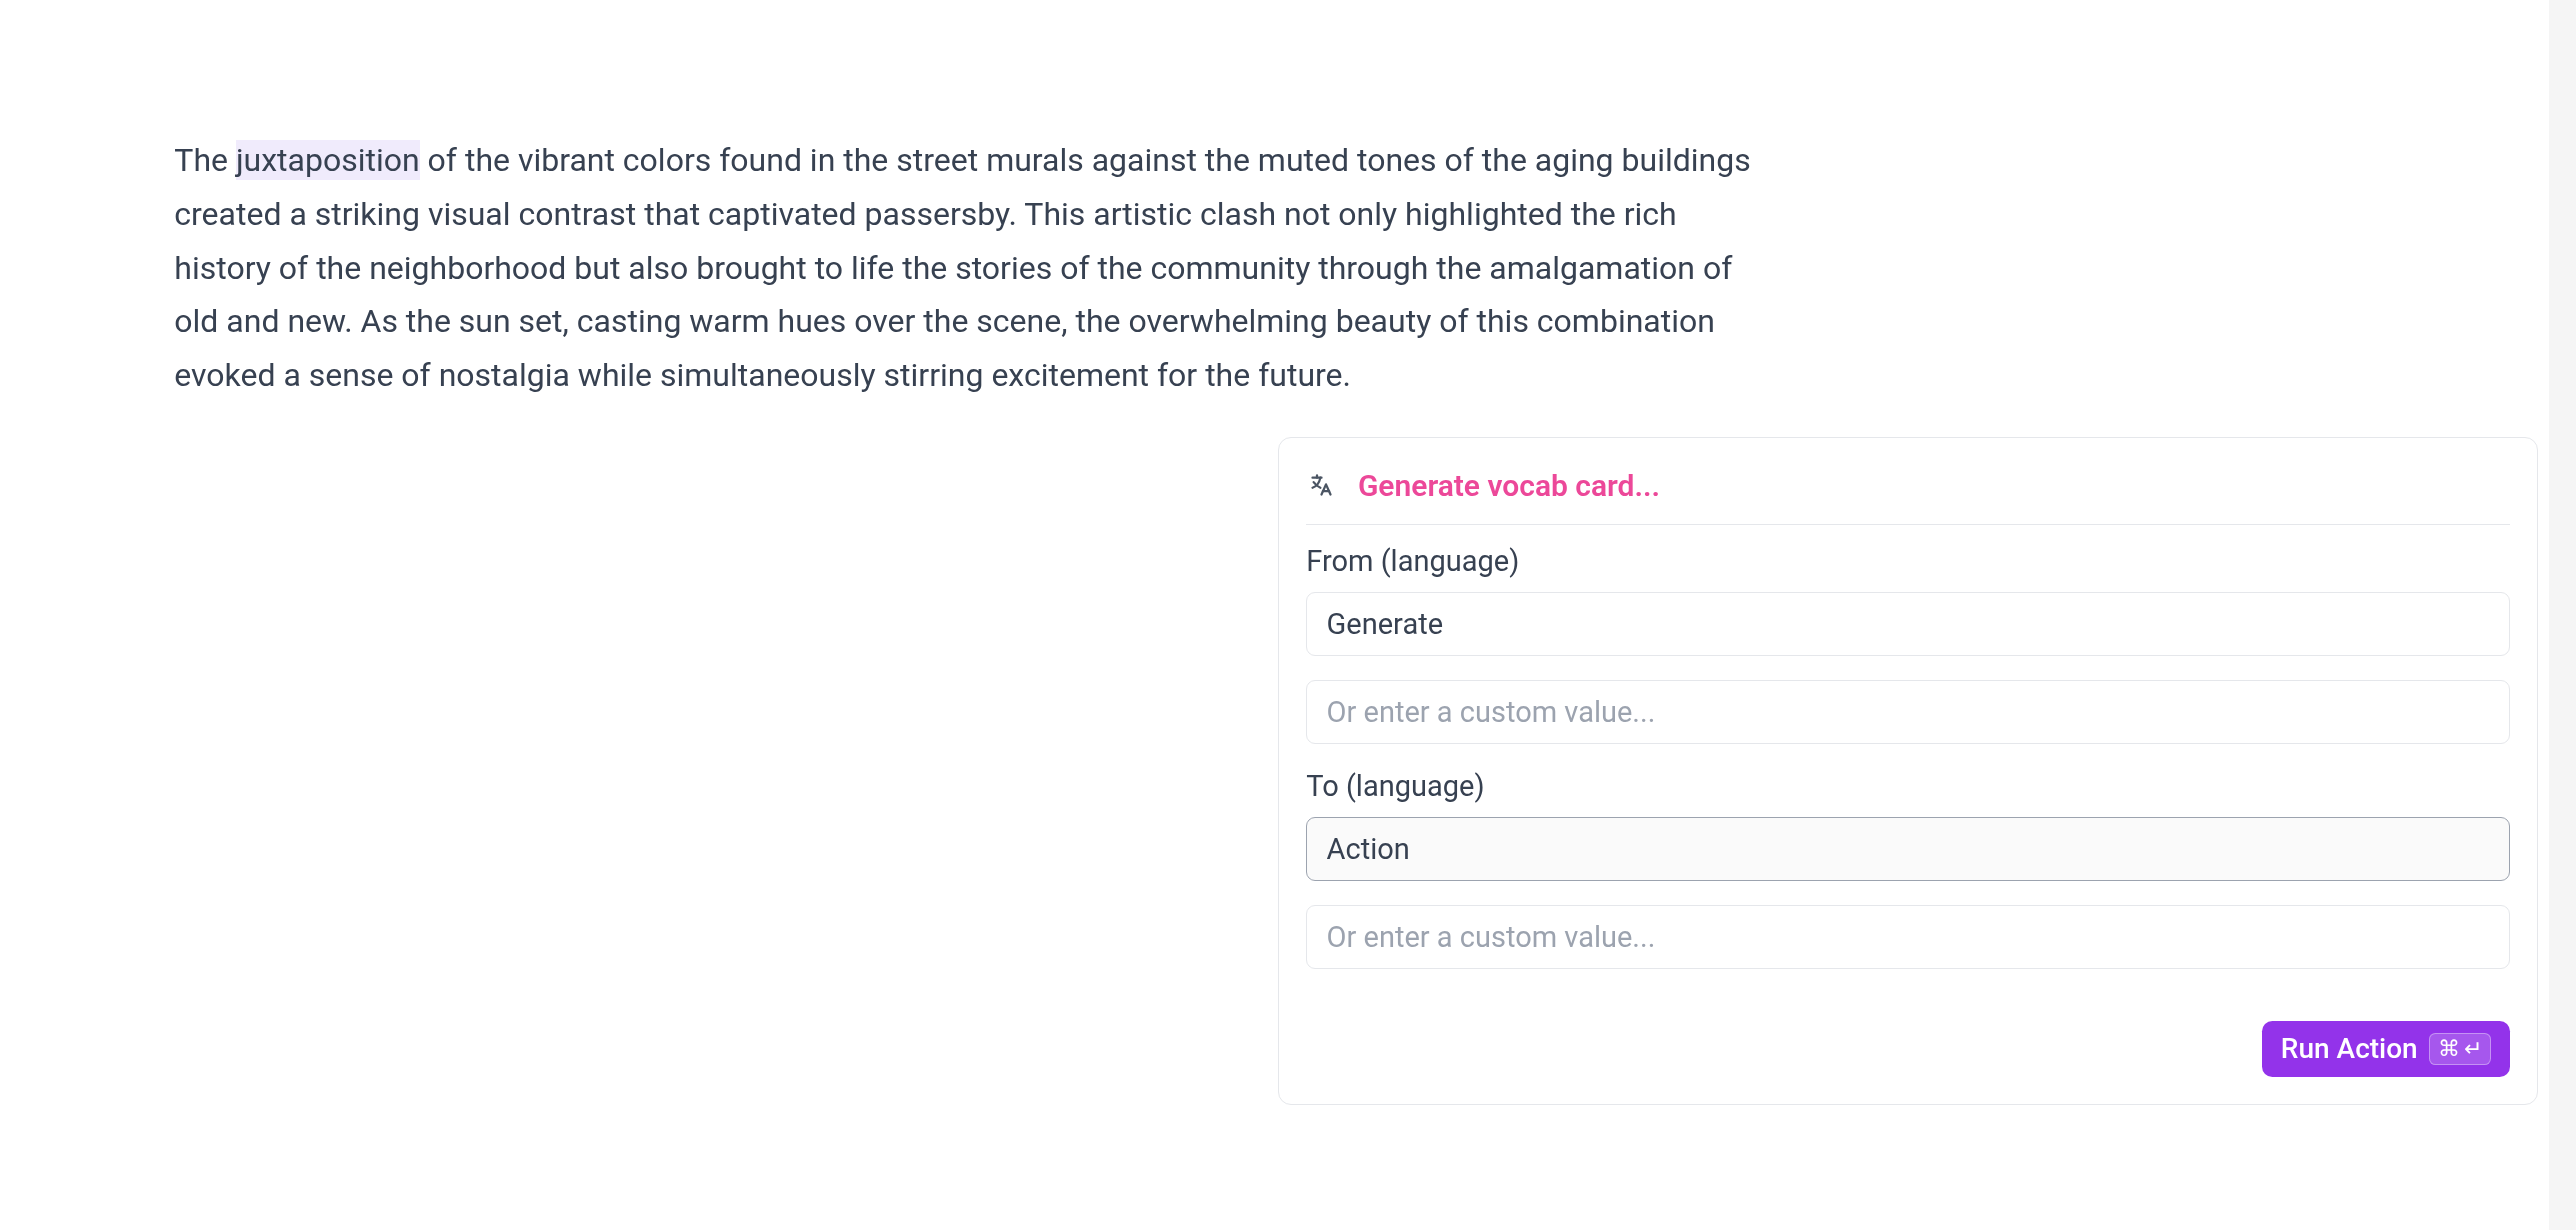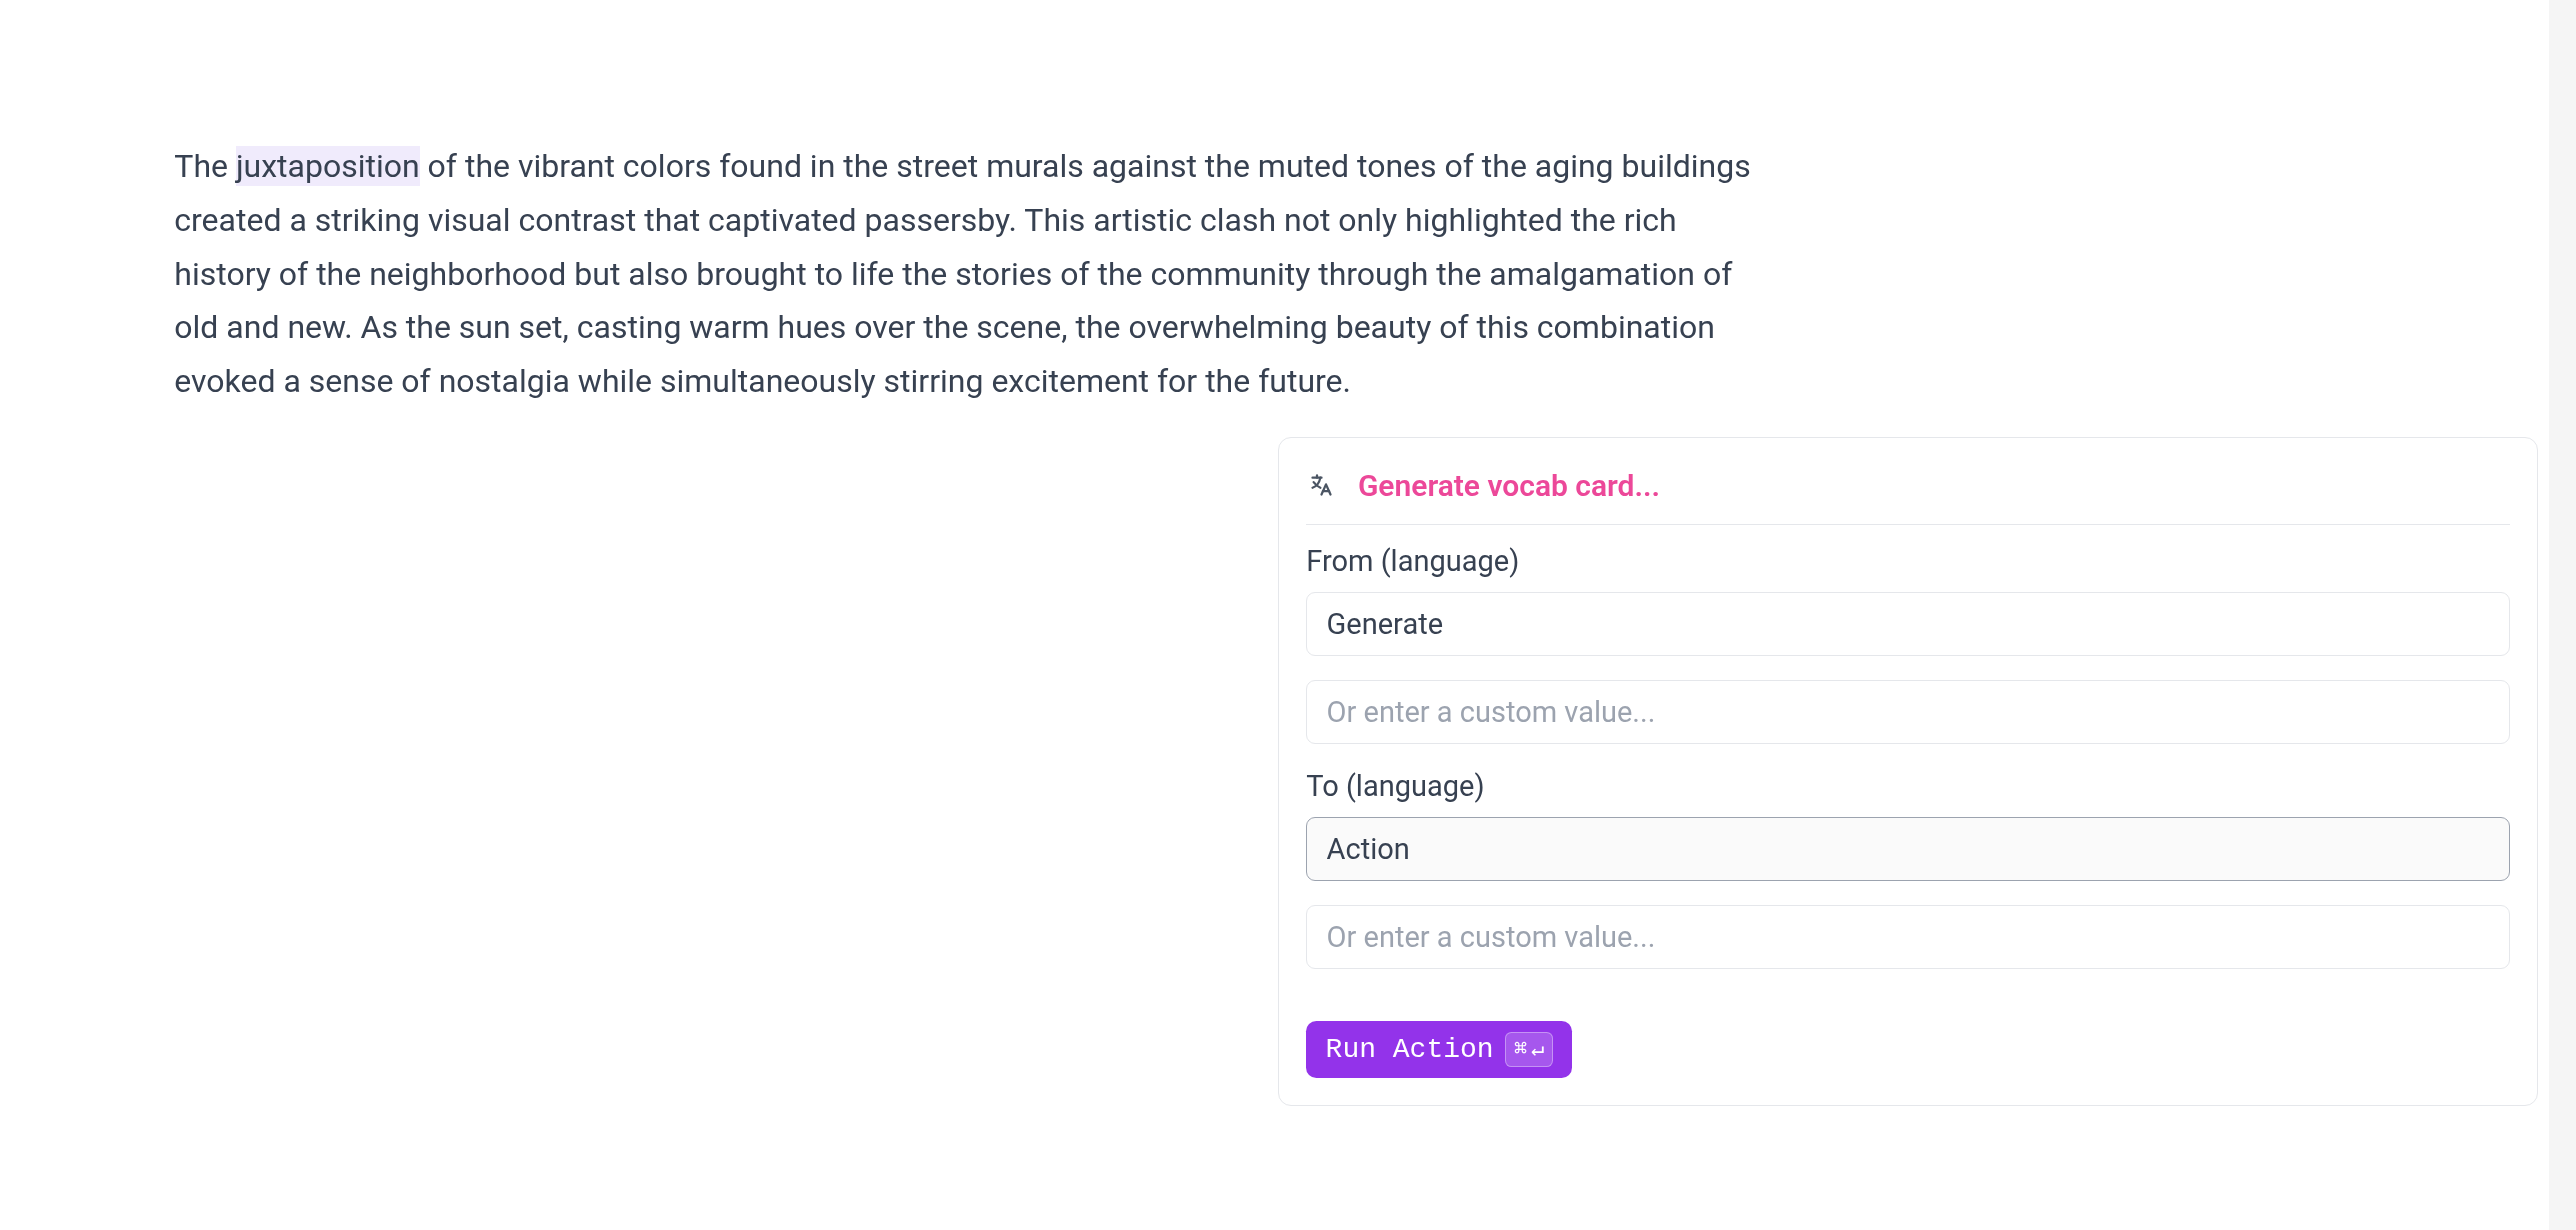--- a/index.html
+++ b/index.html
@@ -20,21 +20,21 @@
       left: 10.3px;
       top: 0;
       right: 33px;
       height: 1229px;
       background: #ffffff;
       border-radius: 5.2px;
     }
     .main-text {
       position: absolute;
       left: 164px;
-      top: 140px;
+      top: 134px;
       width: 1578px;
       font-size: 32px;
       line-height: 1.68;
       color: #374151;
       letter-spacing: 0px;
     }
     .highlighted-word {
       background: #f0ebfc;
       padding: 1.3px 0;
     }
@@ -107,22 +107,22 @@
       background: #ffffff;
       border: 1.3px solid #e5e7eb;
       border-radius: 9px;
       font-family: inherit;
     }
     .text-input::placeholder {
       color: #9ca3af;
     }
     .popup-footer {
       display: flex;
+      justify-content: flex-end;
       padding: 0 27px 27px 27px;
-      font-family: Liberation Mono, monospace;
     }
     .run-button {
       display: inline-flex;
       align-items: center;
       gap: 11.6px;
       padding: 11.6px 19.3px;
       background: #9333ea;
       color: #ffffff;
       border: none;
       border-radius: 10.3px;

